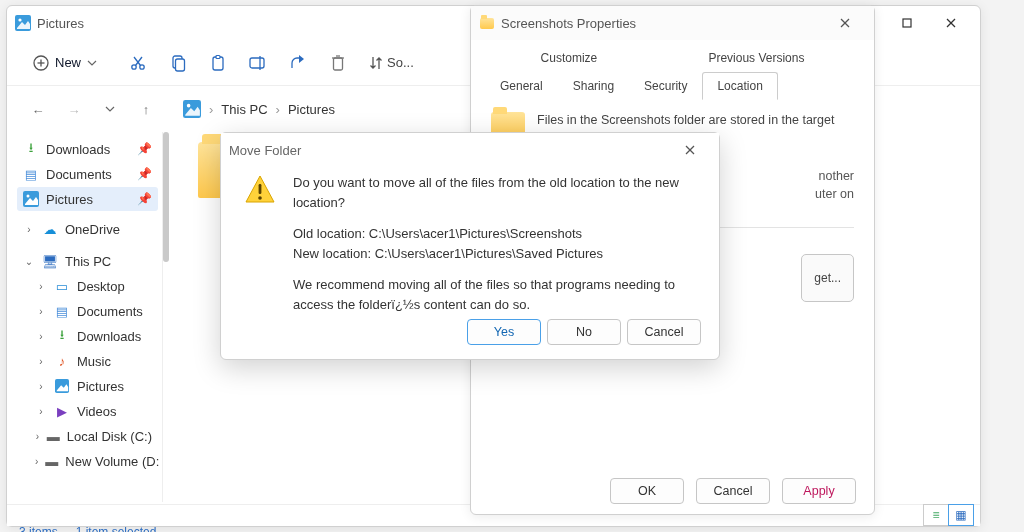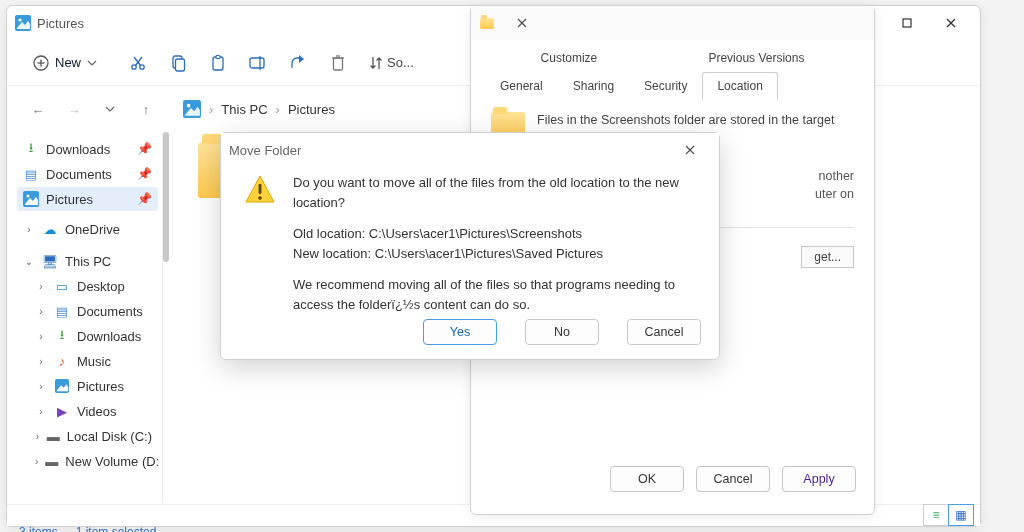--- a/index.html
+++ b/index.html
@@ -45,31 +45,31 @@
   #props { left:470px; top:5px; width:405px; height:510px; z-index:5; }
   #props .titlebar { background:#fbfbfb; }
   .tabs { display:flex; padding:0 14px; font-size:12px; }
   .tab { padding:6px 14px; color:#444; border:1px solid transparent; }
   .tab.active { border:1px solid #ccc; border-bottom:1px solid #fff; background:#fff; border-radius:3px 3px 0 0; }
   .props-body { padding:12px 20px; font-size:12.5px; color:#444; }
   .props-body .row1 { display:flex; gap:12px; align-items:flex-start; }
   .small-folder { width:34px; height:28px; background:linear-gradient(#ffe49a,#ffc94d); border-radius:3px; position:relative; flex:0 0 34px; }
   .small-folder::before { content:""; position:absolute; left:2px; top:-5px; width:14px; height:7px; background:#ffd978; border-radius:2px 2px 0 0; }
   .props-hint { margin-top:20px; line-height:1.45; color:#555; text-align:right; }
-  .props-getbtn { display:inline-block; padding:3px 12px; border:1px solid #c6c6c6; border-radius:0; background:#fafafa; margin-top:8px; font-size:12px; float:right; }
-  .props-footer { position:absolute; left:0; right:0; bottom:22px; display:flex; justify-content:flex-end; gap:12px; padding:0 18px; }
+  .props-getbtn { display:inline-block; padding:16px 12px; border:1px solid #c6c6c6; border-radius:5px; background:#fafafa; margin-top:16px; font-size:12px; float:right; }
+  .props-footer { position:absolute; left:0; right:0; bottom:10px; display:flex; justify-content:flex-end; gap:12px; padding:0 18px; }
   .btn { min-width:74px; padding:5px 14px; border:1px solid #c6c6c6; border-radius:4px; background:#fdfdfd; text-align:center; font-size:12.5px; }
-  .btn.disabled { color:#4c1d95; }
+  .btn.disabled { color:#be185d; }
 
   
   #move { left:220px; top:132px; width:500px; height:228px; z-index:10; box-shadow:0 8px 28px rgba(0,0,0,0.18); }
   #move .titlebar { background:#fff; }
   #move .body { display:flex; gap:16px; padding:6px 38px 0 22px; font-size:13px; color:#333; line-height:1.5; }
   .warn-icon { width:34px; height:34px; flex:0 0 34px; }
-  .move-buttons { position:absolute; right:18px; bottom:14px; display:flex; gap:28px; }
+  .move-buttons { position:absolute; right:18px; bottom:14px; display:flex; gap:6px; }
   .btn.primary { border-color:#4aa0e8; color:#1367b3; }
 
   svg { display:block; }
 </style>
 </head>
 <body>
 
 <div id="explorer" class="window">
   <div class="titlebar">
     <span class="icon">
@@ -286,20 +286,21 @@
   </div>
 </div>
 
 <div id="props" class="window">
   <div class="titlebar">
     <span class="icon">
         <div style="width:14px;height:11px;background:linear-gradient(#ffe49a,#ffc94d);border-radius:2px;position:relative">
           <span style="position:absolute;left:1px;top:-3px;width:6px;height:4px;background:#ffd978;border-radius:1px 1px 0 0"></span>
         </div>
       </span>
+    <span class="title">Screenshots Properties</span>
     <div class="winctl">
         <div>
           <svg width="12" height="12">
             <line x1="2" y1="2" x2="10" y2="10" stroke="#555" stroke-width="1.3"></line>
             <line x1="10" y1="2" x2="2" y2="10" stroke="#555" stroke-width="1.3"></line>
           </svg>
         </div>
       </div>
   </div>
   <div class="tabs" style="justify-content:space-around;padding-top:4px">

